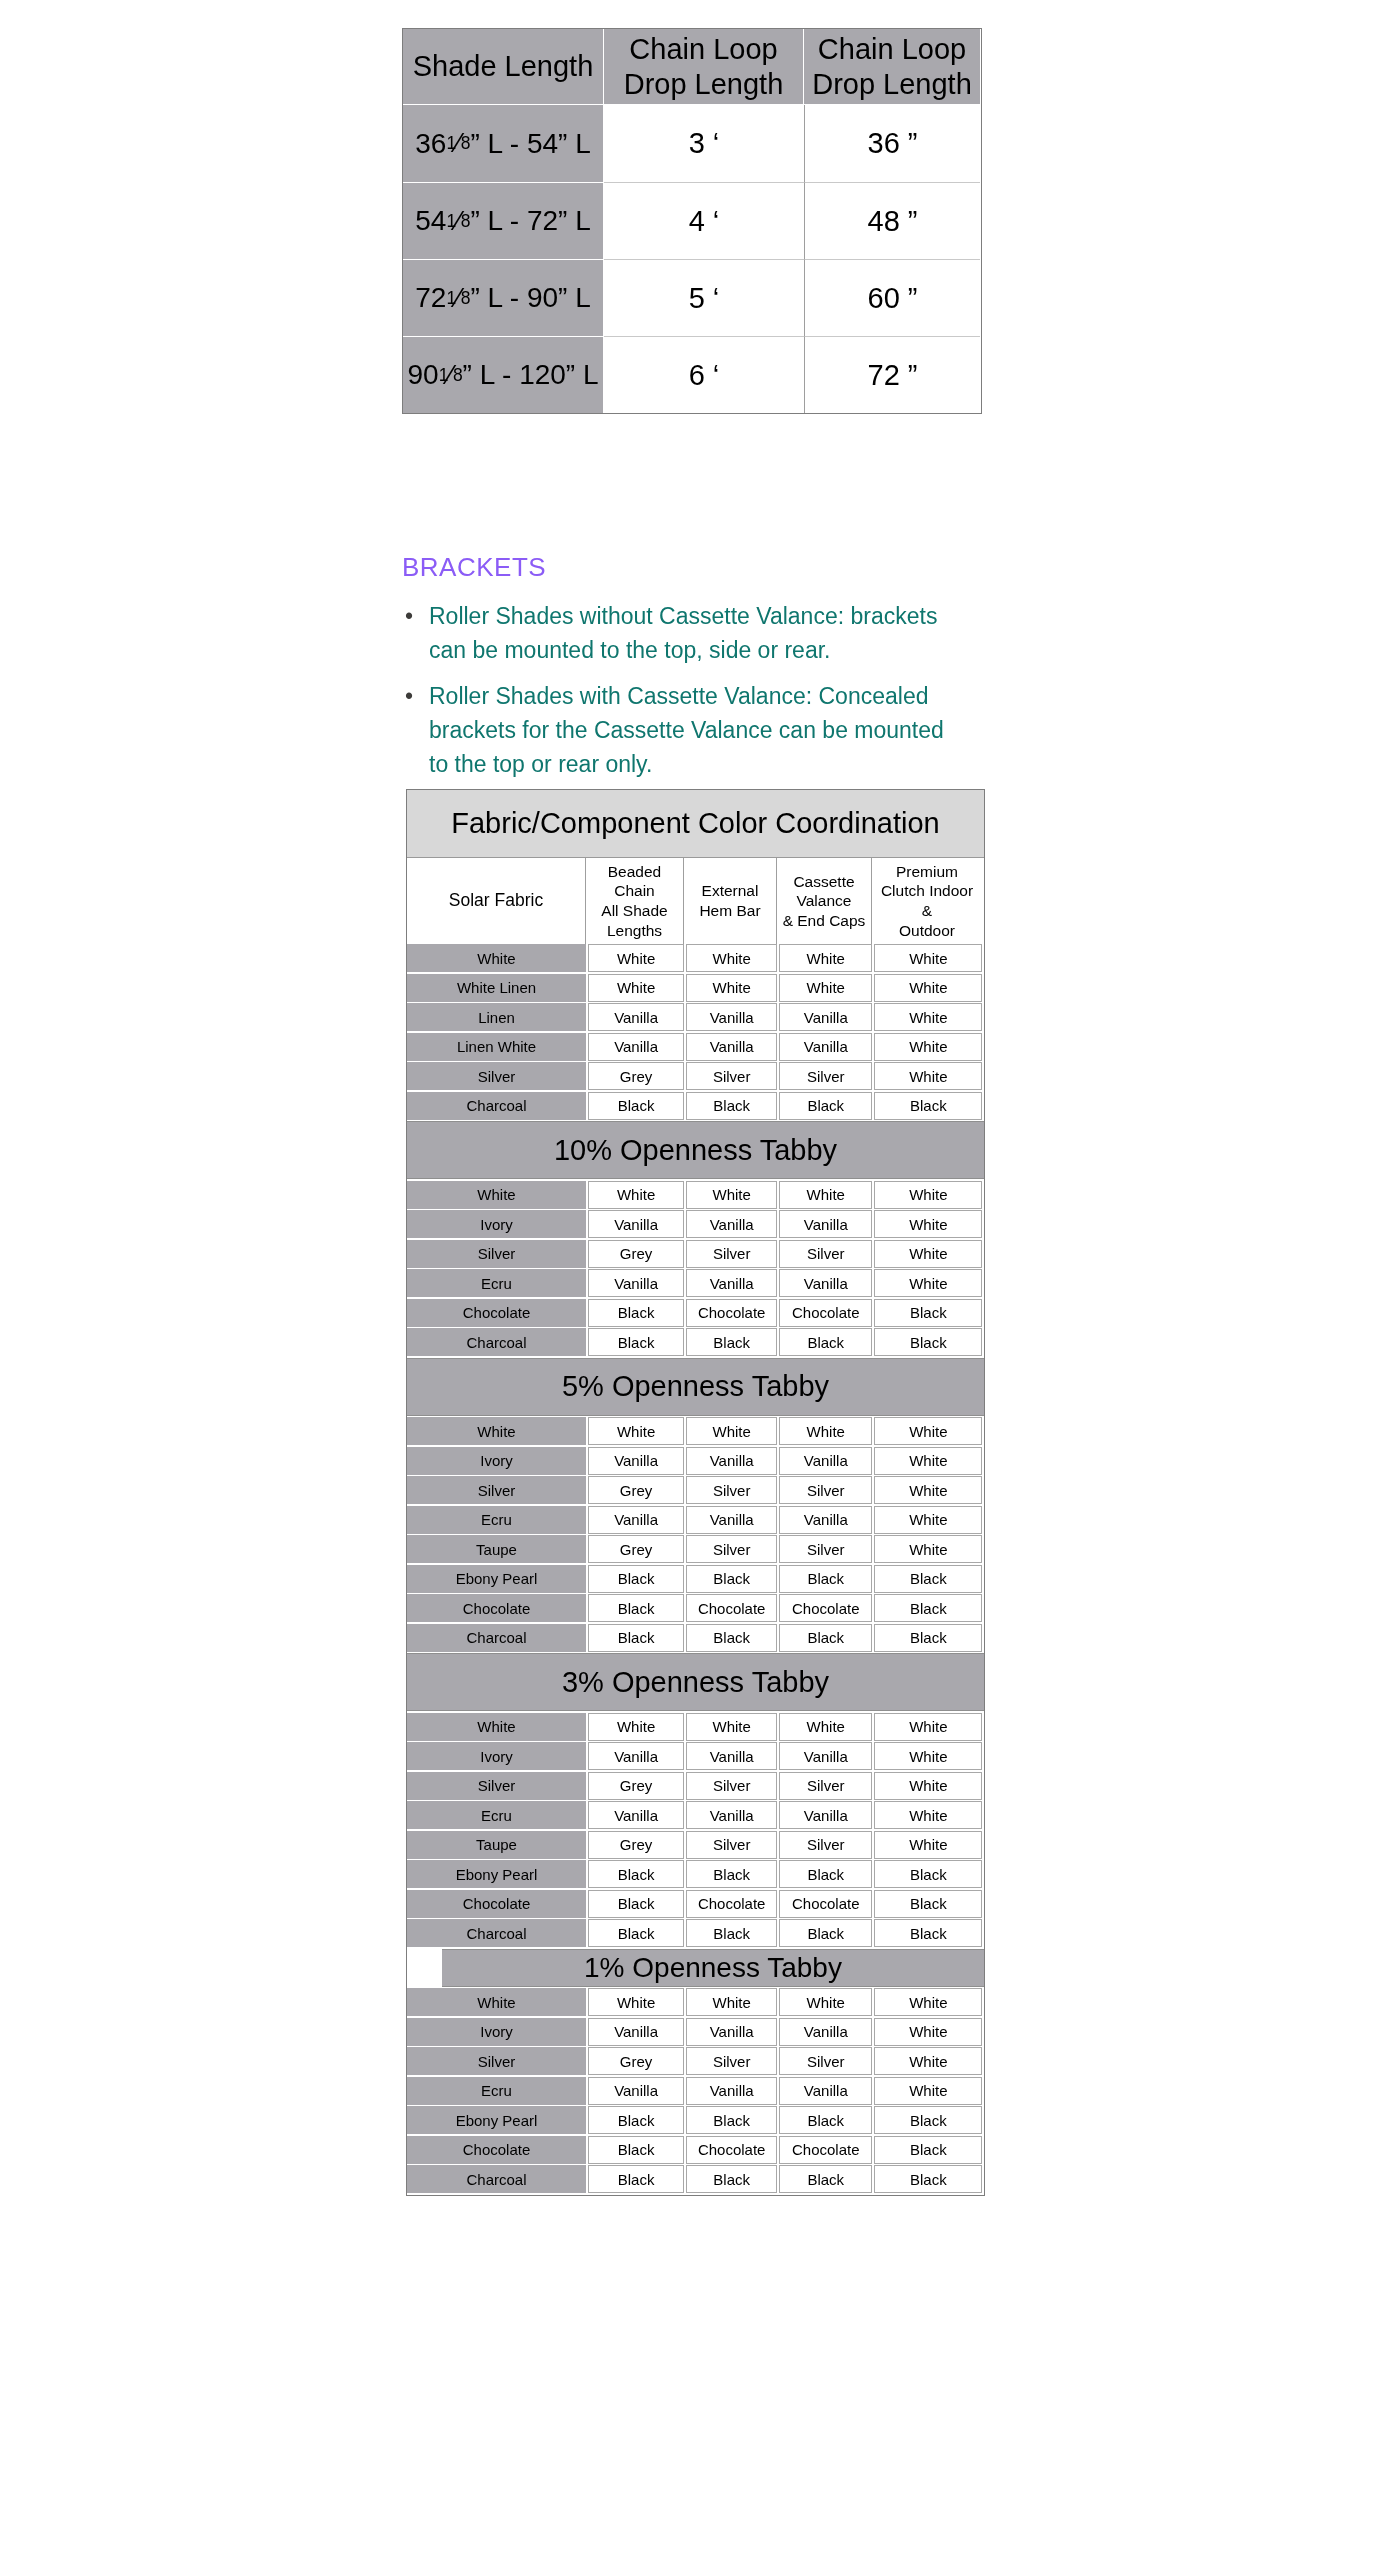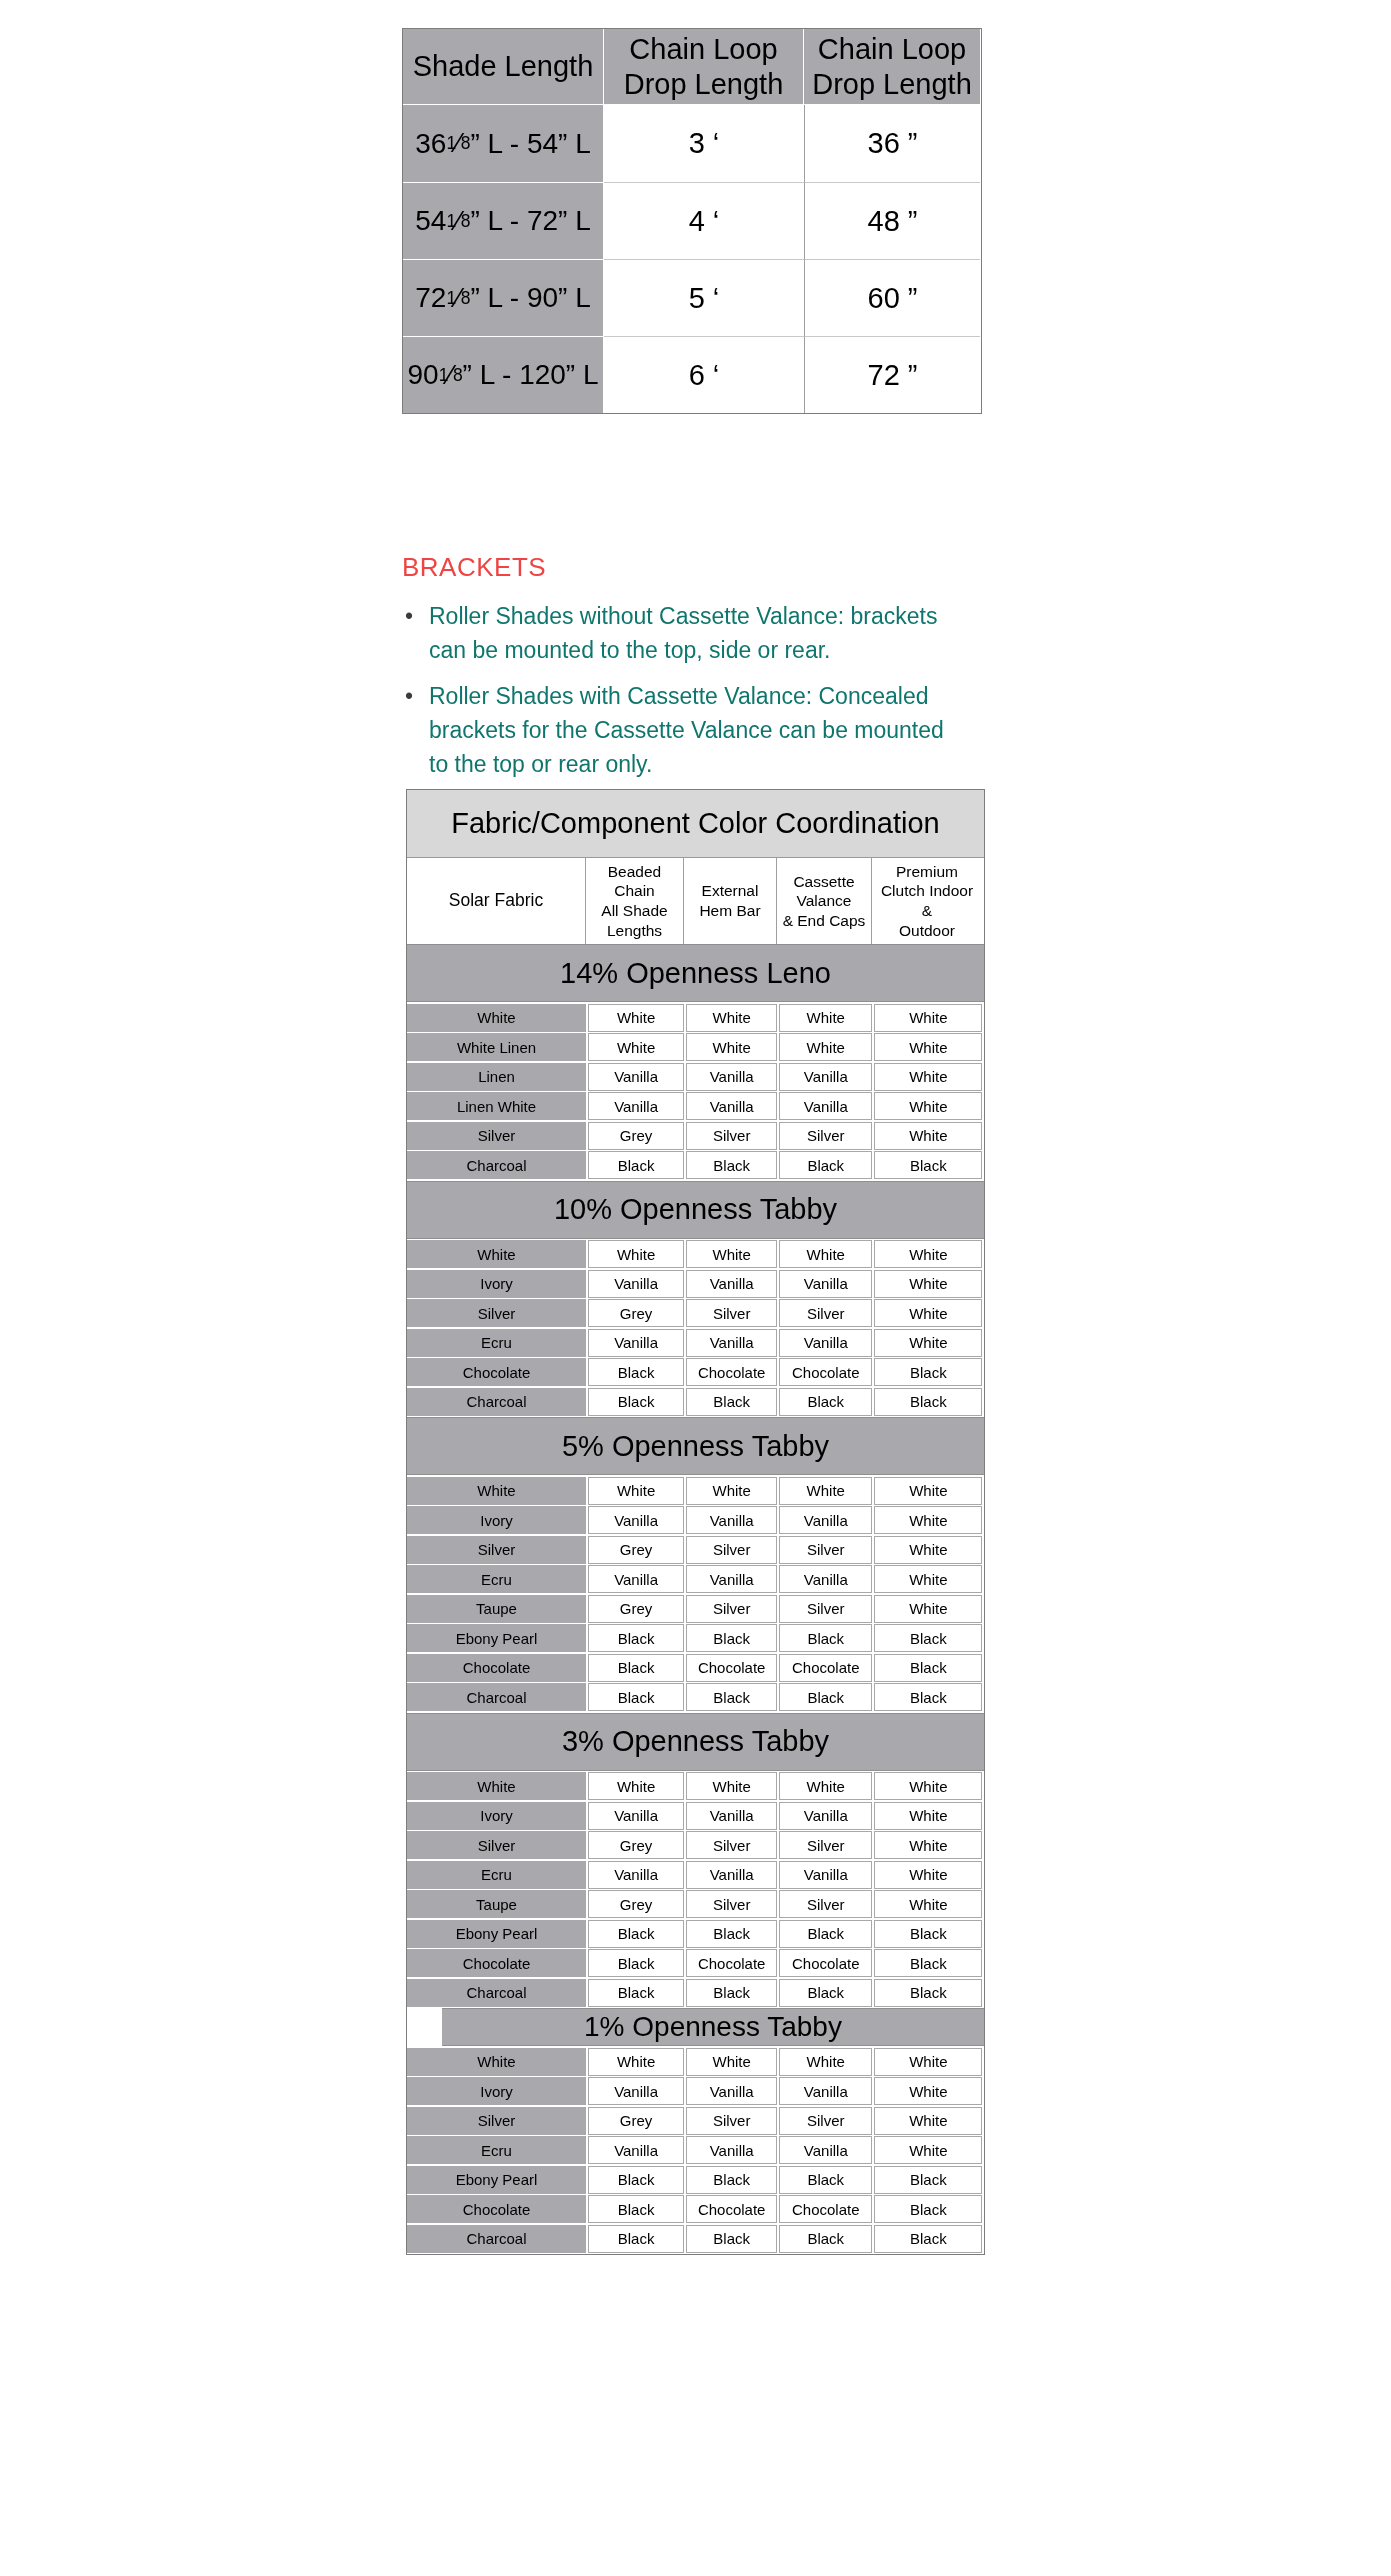--- a/index.html
+++ b/index.html
@@ -39,21 +39,21 @@
   .t1row .t1val + .t1val{border-left:1px solid #9e9e9e;}
   .t1row + .t1row .t1label{border-top:1.5px solid #ffffff;}
   .t1row + .t1row .t1val{border-top:1px solid #c9c9c9;}
   .fr-sup{font-size:17.5px;vertical-align:8.2px;}
   .fr-slash{font-size:27px;}
   .fr-sub{font-size:17.5px;vertical-align:-6.2px;}
 
   
   #brackets{position:absolute;left:402px;top:552px;width:546px;}
   #brackets h2{
-    margin:0 0 15.5px 0;font-size:26px;font-weight:400;color:#ef4444;
+    margin:0 0 15.5px 0;font-size:26px;font-weight:400;color:#8b5cf6;
     letter-spacing:0.5px;
   }
   #brackets ul{list-style:none;margin:0;padding:0;}
   #brackets li{
     position:relative;padding-left:27px;margin-bottom:12.4px;
     font-size:23px;line-height:34px;font-weight:300;color:#0f766e;
   }
   #brackets li::before{
     content:"\2022";position:absolute;left:3.1px;top:0;
     font-size:23px;color:#3d3c3a;
@@ -178,21 +178,20 @@
 Hem Bar</div>
         <div class="t2hcell">Cassette
 Valance
 &amp; End Caps</div>
         <div class="t2hcell">Premium
 Clutch Indoor
 &amp;
 Outdoor</div>
       </div>
     <div id="t2-body">
-        <div class="t2-band full">14% Openness Leno</div>
         <div class="t2row">
           <div class="t2label">White</div>
           <div class="t2cell c1">White</div>
           <div class="t2cell c2">White</div>
           <div class="t2cell c3">White</div>
           <div class="t2cell c4">White</div>
         </div>
         <div class="t2row">
           <div class="t2label">White Linen</div>
           <div class="t2cell c1">White</div>

